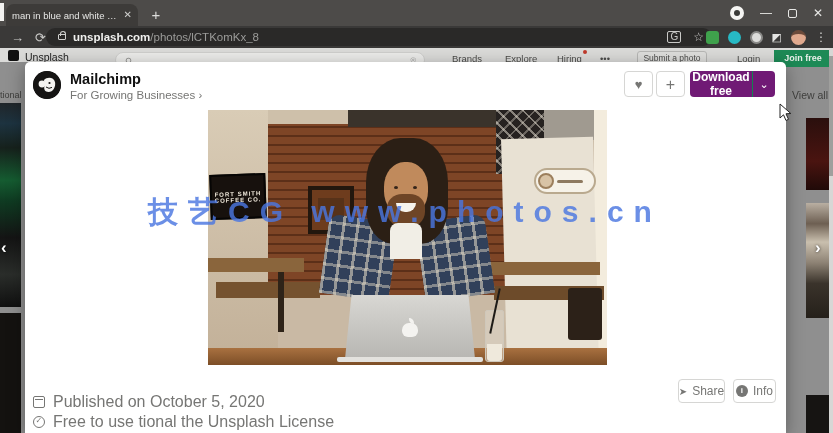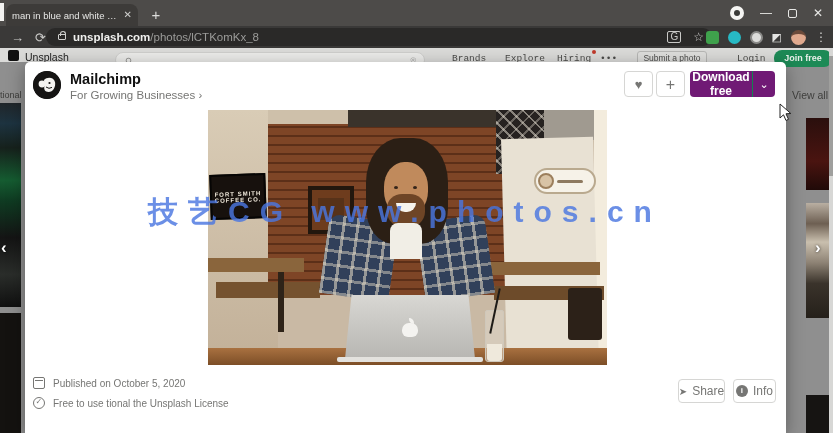--- a/index.html
+++ b/index.html
@@ -42,25 +42,25 @@
   .ext-dots  { color:#d6d6d4; font-size:12px; letter-spacing:0; }
 
   
   .site-header { left:0; top:48px; width:833px; height:14px; background:#dbdbd9; overflow:hidden; }
   .u-logo { left:8px; top:50px; width:11px; height:11px; background:#111; border-radius:2px; }
   .u-brand { left:25px; top:51px; color:#1c1c1c; font-size:10.5px; font-weight:normal; }
   .u-search { left:115px; top:52px; width:310px; height:16px; background:#ececea; border:1px solid #cfcfcd;
               border-radius:9px; display:flex; align-items:center; padding:0 8px; gap:6px; color:#8a8a88; }
   .u-search-ph { font-size:9.5px; white-space:nowrap; overflow:hidden; }
   .u-cam { margin-left:auto; font-size:9px; color:#8a8a88; }
-  .u-nav { position:absolute; top:53px; color:#4b4b49; font-size:9.5px;font-family:Liberation Mono, monospace; }
+  .u-nav { position:absolute; top:53px; color:#4b4b49; font-size:9.5px; }
   .u-hiring-dot { position:absolute; top:-3px; right:-5px; width:4px; height:4px; border-radius:50%; background:#c0392b; }
   .u-submit { left:637px; top:51px; width:70px; height:14px; border:1px solid #b7b7b5; border-radius:3px;
               color:#4b4b49; font-size:8.5px; text-align:center; line-height:13px; background:#dededc; overflow:hidden;}
-  .u-join { left:774px; top:50px; width:58px; height:17px; background:#1d8a56; border-radius:8px;
+  .u-join { left:774px; top:50px; width:58px; height:17px; background:#1d8a56; border-radius:0;
             color:#e8efe9; font-size:9px; font-weight:bold; text-align:center; line-height:17px; }
   .left-fragment { left:0px; top:90px; color:#3c3c3a; font-size:9px; width:24px; overflow:hidden; white-space:nowrap; }
   .view-all { left:792px; top:89px; color:#3f3f3d; font-size:10.5px; width:41px; overflow:hidden; white-space:nowrap; }
 
   
   .thumb { background:#222; }
   .lt1 { left:0; top:103px; width:21px; height:204px;
          background:linear-gradient(180deg,#20262a 0%,#1d3340 10%,#16211c 22%,#155c31 38%,#0f3b22 48%,#141414 66%,#2a2d2a 84%,#101010 100%); }
   .lt2 { left:0; top:313px; width:21px; height:120px; background:#141210; }
   .rt1 { left:806px; top:118px; width:24px; height:72px; background:linear-gradient(180deg,#2a0f0d,#4a1410 60%,#200a08); }
@@ -140,21 +140,21 @@
   .ph-glass { left:277px; top:200px; width:19px; height:52px; background:rgba(226,220,208,.5); border:1px solid #cfc8bb;
               border-radius:2px 2px 3px 3px; }
   .ph-milk { left:279px; top:234px; width:15px; height:17px; background:#efe9dc; border-radius:0 0 3px 3px; }
   .ph-straw { left:286px; top:178px; width:2px; height:46px; background:#1d1a17; transform:rotate(12deg); }
 
   
   .f-ico { width:12px; height:12px; border:1.3px solid #767674; border-radius:2px; position:relative; }
   .cal::before { content:""; position:absolute; left:1px; top:2px; right:1px; height:1.3px; background:#767674; }
   .lic { border-radius:50%; }
   .lic::before { content:"✓"; position:absolute; left:1.5px; top:-1px; font-size:8px; color:#767674; }
-  .f-row { display:flex; align-items:center; gap:8px; color:#767674; font-size:10px; }
+  .f-row { display:flex; align-items:center; gap:8px; color:#767674; font-size:16px;margin-top:16px; }
   .f-pub { left:33px; top:377px; }
   .f-lic { left:33px; top:397px; }
   .f-btn { top:379px; height:24px; background:#fff; border:1px solid #d6d6d4; border-radius:4px;
            display:flex; align-items:center; justify-content:center; gap:5px; color:#767674; font-size:12px; }
   .btn-share { left:678px; width:47px; }
   .btn-info { left:733px; width:43px; }
   .share-ico { font-size:10px; }
   .info-ico { width:12px; height:12px; background:#767674; color:#fff; border-radius:50%; font-size:8px; font-weight:bold;
               text-align:center; line-height:12px; }
 

